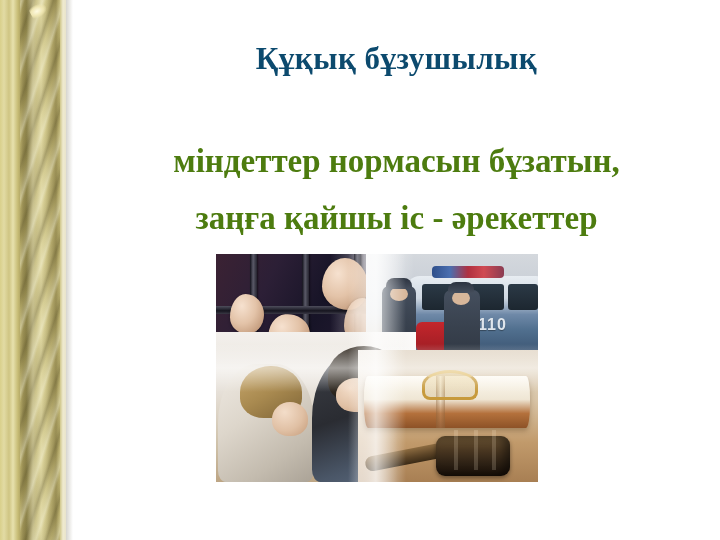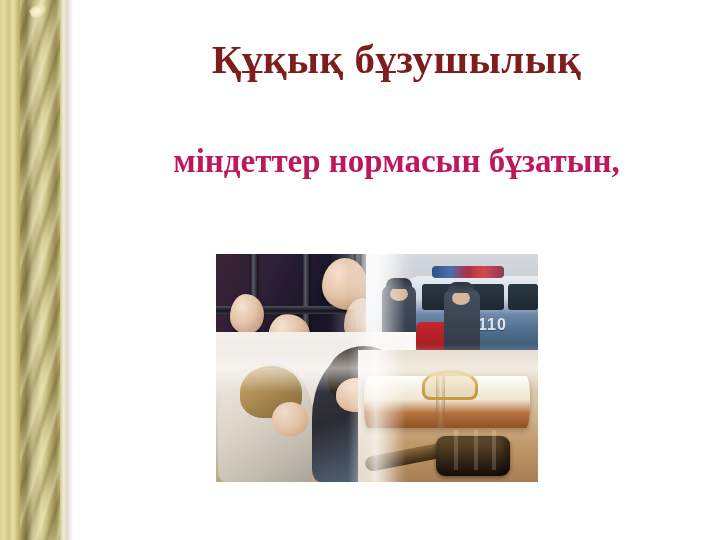--- a/index.html
+++ b/index.html
@@ -110,38 +110,38 @@
     transform: rotate(-28deg);
   }
 
   
   #title {
     position: absolute;
     left: 73px;
     top: 36px;
     width: 647px;
     text-align: center;
-    color: #7f1d1d;
+    color: #0c4a6e;
     font-family: "Liberation Serif", serif;
     font-weight: bold;
-    font-size: 41px;
+    font-size: 31px;
     line-height: 46px;
     letter-spacing: 0.5px;
     text-shadow: 1px 1px 0 rgba(255,255,255,0.9);
     white-space: nowrap;
   }
 
   
   #subtitle {
     position: absolute;
     left: 73px;
     top: 133px;
     width: 647px;
     text-align: center;
-    color: #be185d;
+    color: #4d7c0f;
     font-family: "Liberation Serif", serif;
     font-weight: bold;
     font-size: 33px;
     line-height: 57px;
   }
   #subtitle .sub-line {
     display: block;
     white-space: nowrap;
   }
 
@@ -338,20 +338,21 @@
     <div class="border-sheen"></div>
     <div class="border-edge-right"></div>
     <div class="border-glint"></div>
   </div>
   <div class="border-shadow"></div>
 
   <div id="title">Құқық бұзушылық</div>
 
   <div id="subtitle">
     <span class="sub-line">міндеттер нормасын бұзатын,</span>
+    <span class="sub-line">заңға қайшы іс - әрекеттер</span>
   </div>
 
   <div id="photo">
 
     <div class="ph-layer ph-bars">
       <div class="ph-bar-v" style="left:34px"></div>
       <div class="ph-bar-v" style="left:86px"></div>
       <div class="ph-bar-v" style="left:138px"></div>
       <div class="ph-bar-h" style="top:52px"></div>
       <div class="ph-hand h1"></div>

